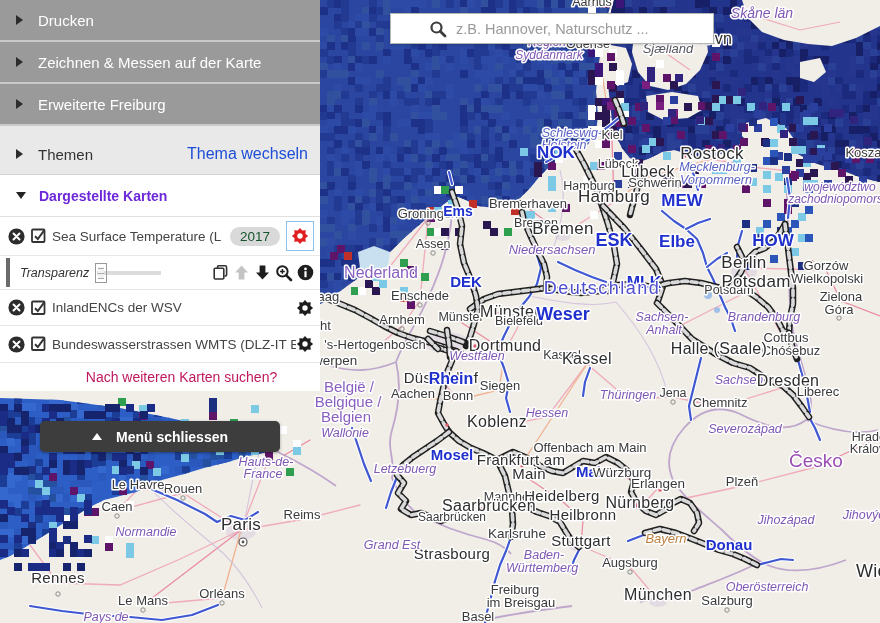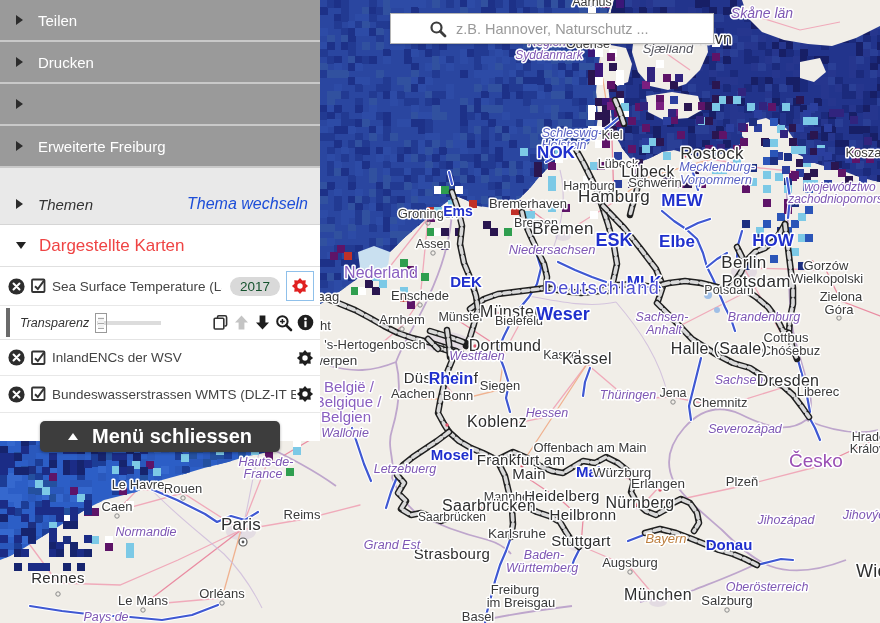--- a/index.html
+++ b/index.html
@@ -15,45 +15,45 @@
   .ro{fill:#bd7f3f;font-size:13px;font-style:italic;}
   .cn{fill:#4f4fd0;font-size:18px;letter-spacing:1.5px;}
   .cp{fill:#9a4fb4;font-size:19px;}
   .np{fill:#8a5fc0;font-size:15px;}
   .dk{fill:#55555e;font-size:13px;font-style:italic;}
   
   #sidebar{position:absolute;left:0;top:0;width:320px;z-index:5;}
   .mbar{height:40px;background:#9a9a9a;border-bottom:2px solid #c9c9c9;display:flex;align-items:center;padding-left:16px;cursor:pointer;}
   .mbar .tri{width:0;height:0;border-left:7px solid #2c2c2c;border-top:5px solid transparent;border-bottom:5px solid transparent;margin-right:15px;}
   .mbar span{color:#fff;font-size:15px;}
-  .themerow{height:40px;background:#e9e9e9;border-bottom:1px solid #d5d5d5;display:flex;align-items:center;padding:16px 12px 0 16px;cursor:pointer;font-style:italic;}
+  .themerow{height:40px;background:#e9e9e9;border-bottom:1px solid #d5d5d5;display:flex;align-items:center;padding:8px 12px 0 16px;cursor:pointer;}
   .themerow .tri{width:0;height:0;border-left:7px solid #2c2c2c;border-top:5px solid transparent;border-bottom:5px solid transparent;margin-right:15px;}
   .themerow .tlabel{color:#333;font-size:15px;}
   .themerow .taction{margin-left:auto;color:#1d4ed8;font-size:16px;}
   #panel{background:#fff;}
   .sechead{height:41px;display:flex;align-items:center;padding-left:16px;border-bottom:1px solid #e0e0e0;cursor:pointer;}
   .sechead .trid{width:0;height:0;border-top:7px solid #222;border-left:5px solid transparent;border-right:5px solid transparent;margin-right:13px;}
-  .sechead span{font-size:17px;font-weight:400;color:#ef4444;}
+  .sechead span{font-size:14px;font-weight:700;color:#6d28d9;}
   .layerrow{height:38px;display:flex;align-items:center;padding:0 6px 0 8px;border-bottom:1px solid #e8e8e8;}
   .layerrow .lname{font-size:13.5px;color:#444;white-space:nowrap;overflow:hidden;margin-left:5px;flex:0 1 auto;}
   .badge{background:#d9d9d9;color:#14532d;font-size:13.5px;border-radius:11px;padding:2px 10px;margin-left:8px;margin-right:6px;}
   .gearbox{width:26px;height:28px;border:1px solid #8fc0ea;background:#fff;display:flex;align-items:center;justify-content:center;margin-left:auto;cursor:pointer;flex:none;}
   .gearplain{margin-left:auto;cursor:pointer;flex:none;display:flex;align-items:center;}
   .iconbtn{cursor:pointer;display:flex;align-items:center;flex:none;}
   .transrow{height:33px;display:flex;align-items:center;position:relative;padding-left:20px;border-bottom:1px solid #e4e4e4;font-style:italic;}
   .transrow .vbar{position:absolute;left:6px;top:2px;bottom:2px;width:4px;background:#6b6b6b;}
   .transrow .tl{font-size:12.5px;color:#333;}
   .slider{position:relative;width:64px;height:4px;background:#dcdcdc;margin-left:8px;margin-right:4px;}
   .shandle{position:absolute;left:-2px;top:-8px;width:12px;height:20px;background:#f2f2f2;border:1px solid #999;box-sizing:border-box;cursor:pointer;
            background-image:repeating-linear-gradient(to bottom,transparent 0 4px,#aaa 4px 5px);background-clip:content-box;padding:3px 2px;}
   .ticons{margin-left:auto;display:flex;align-items:center;gap:4px;padding-right:6px;}
   .morerow{height:28px;display:flex;align-items:center;justify-content:center;font-size:14px;color:#be185d;cursor:pointer;background:#fff;padding-left:43px;}
   #closebtn{position:absolute;left:40px;top:421px;width:240px;height:31px;background:#3d3d3d;border-radius:5px;z-index:6;display:flex;align-items:center;justify-content:center;cursor:pointer;box-shadow:0 1px 3px rgba(0,0,0,.35);}
   #closebtn .triu{width:0;height:0;border-bottom:7px solid #fff;border-left:5px solid transparent;border-right:5px solid transparent;margin-right:14px;}
-  #closebtn span{color:#fff;font-size:20px;font-weight:700;}
+  #closebtn span{color:#fff;font-size:14px;font-weight:700;}
   
   #search{position:absolute;left:390px;top:13px;width:324px;height:31px;background:#fff;border:1px solid #b5b5b5;box-sizing:border-box;display:flex;align-items:center;z-index:5;box-shadow:0 1px 2px rgba(0,0,0,.15);padding-left:31px;}
   #search .sicon{width:32px;height:100%;display:flex;align-items:center;justify-content:center;cursor:pointer;flex:none;}
   #search input{border:none;outline:none;flex:1;font-size:14.5px;color:#444;font-family:"Liberation Sans",sans-serif;height:100%;padding:0 6px 0 2px;}
   #search input::placeholder{color:#9a9a9a;}
 </style>
 </head>
 <body>
 
 <svg id="mapsvg" width="880" height="623" viewBox="0 0 880 623">
@@ -3027,28 +3027,25 @@
       <text x="222" y="598" class="ml cs" style="font-size: 13px;">Orléans</text>
       <text x="106" y="621" class="ml r">Pays de</text>
       <text x="302" y="519" class="ml cs" style="font-size: 13px;">Reims</text>
       <text x="392" y="549" class="ml r">Grand Est</text>
     </g>
 </svg>
 
 <div id="sidebar">
   <div class="mbar">
     <div class="tri"></div>
-    <span>Teilen</span>
-  </div>
-  <div class="mbar">
-    <div class="tri"></div>
     <span>Drucken</span>
   </div>
   <div class="mbar">
     <div class="tri"></div>
+    <span>Zeichnen &amp; Messen auf der Karte</span>
   </div>
   <div class="mbar">
     <div class="tri"></div>
     <span>Erweiterte Freiburg</span>
   </div>
   <div class="themerow">
     <div class="tri"></div>
     <span class="tlabel">Themen</span>
     <span class="taction">Thema wechseln</span>
   </div>

